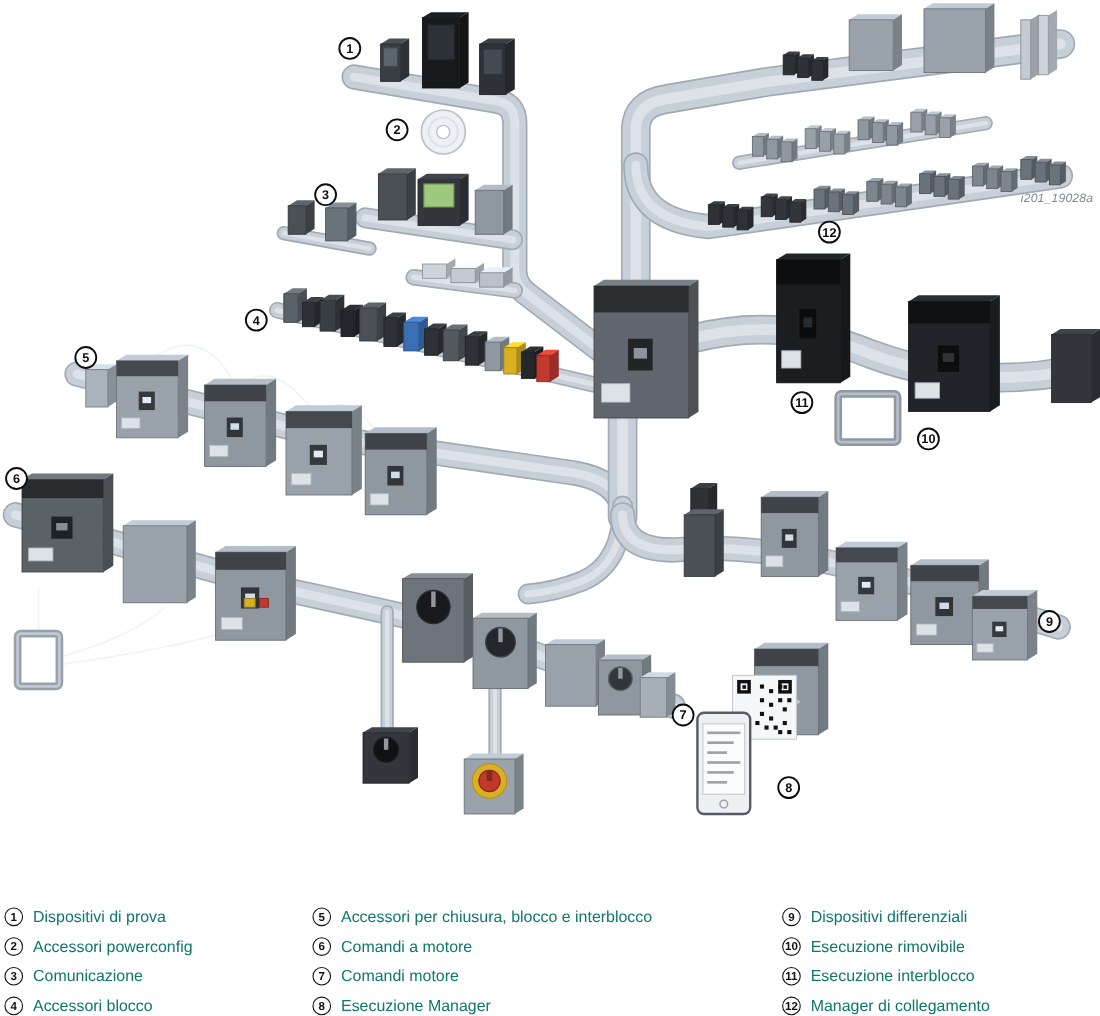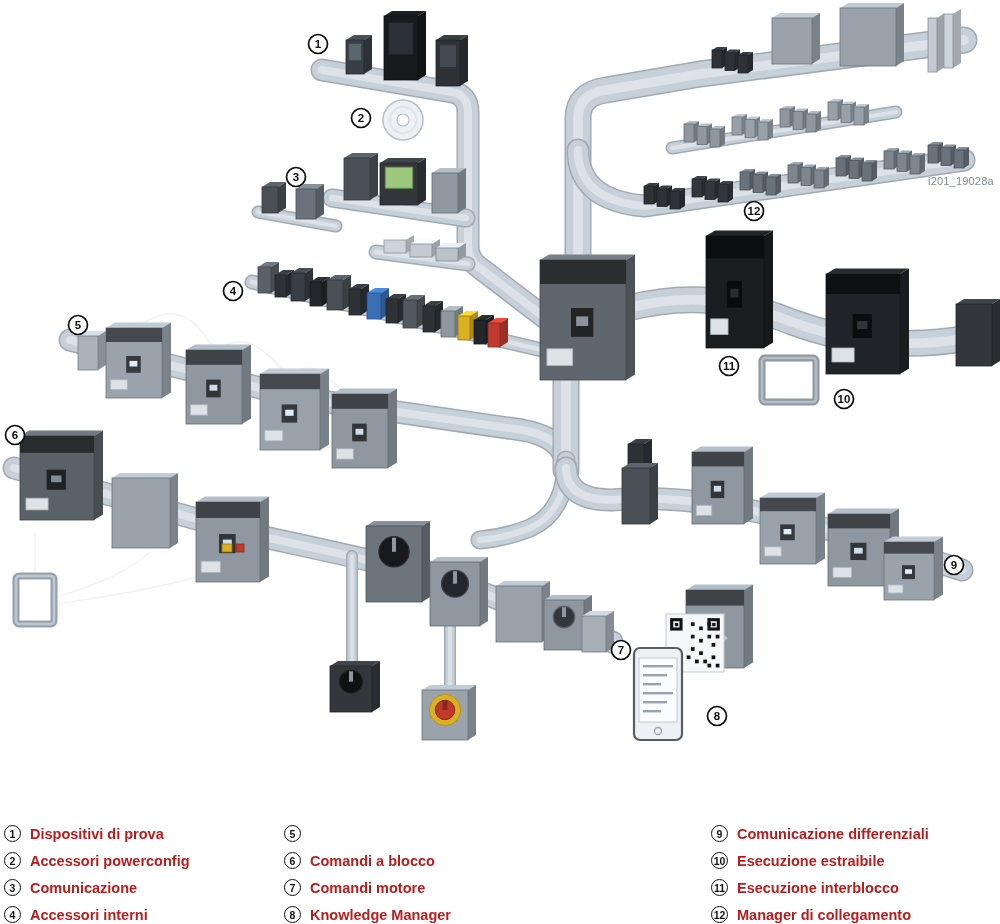--- a/index.html
+++ b/index.html
@@ -1,27 +1,27 @@
 <!DOCTYPE html>
 <html><head>
 <meta charset="utf-8">
 <style>
   html,body{margin:0;padding:0;background:#fff;}
   body{font-family:"Liberation Sans", sans-serif;}
   .page{position:relative;width:1000px;height:924px;background:#ffffff;overflow:hidden;}
   .scene{position:absolute;left:0;top:0;}
   .fig-label{position:absolute;left:928px;top:175px;width:64px;text-align:right;
-    font-size:11px;color:#82888f;letter-spacing:.2px;}
+    font-size:11px;font-style:italic;color:#82888f;letter-spacing:.2px;}
   .legend-col{position:absolute;top:820px;display:flex;flex-direction:column;}
   #col1{left:4px}#col2{left:284px}#col3{left:711px}
   .legend-item{display:flex;align-items:center;height:27px;gap:9px;}
   .lnum{width:17px;height:17px;min-width:17px;box-sizing:border-box;border:1.7px solid #111;
     border-radius:50%;display:flex;align-items:center;justify-content:center;
     font-size:10.5px;font-weight:bold;color:#111;background:#fff;}
-  .llabel{font-size:14.5px;font-weight:bold;color:#b91c1c;white-space:nowrap;}
+  .llabel{font-size:14.5px;font-weight:normal;color:#0f766e;white-space:nowrap;}
   text.cnum{font-size:11.5px;font-weight:bold;fill:#0d0d0d;font-family:"Liberation Sans",sans-serif;}
 </style>
 </head>
 <body>
 
 <div class="page">
 
   <svg id="scene" class="scene" width="1000" height="818" viewBox="0 0 1000 818">
       <path d="M 322 70 L 452 92 Q 468 95 468 112 L 468 246 Q 468 260 480 268 L 548 320" fill="none" stroke-linecap="round" stroke-linejoin="round" stroke="#a0aab4" stroke-width="23"></path>
       <path d="M 322 70 L 452 92 Q 468 95 468 112 L 468 246 Q 468 260 480 268 L 548 320" fill="none" stroke-linecap="round" stroke-linejoin="round" stroke="#c7d0d8" stroke-width="20"></path>
@@ -769,50 +769,51 @@
     <div class="legend-item">
       <span class="lnum">2</span>
       <span class="llabel">Accessori powerconfig</span>
     </div>
     <div class="legend-item">
       <span class="lnum">3</span>
       <span class="llabel">Comunicazione</span>
     </div>
     <div class="legend-item">
       <span class="lnum">4</span>
-      <span class="llabel">Accessori interni</span>
+      <span class="llabel">Accessori blocco</span>
     </div>
   </div>
 
   <div class="legend-col" id="col2">
     <div class="legend-item">
       <span class="lnum">5</span>
+      <span class="llabel">Accessori per chiusura, blocco e interblocco</span>
     </div>
     <div class="legend-item">
       <span class="lnum">6</span>
-      <span class="llabel">Comandi a blocco</span>
+      <span class="llabel">Comandi a motore</span>
     </div>
     <div class="legend-item">
       <span class="lnum">7</span>
       <span class="llabel">Comandi motore</span>
     </div>
     <div class="legend-item">
       <span class="lnum">8</span>
-      <span class="llabel">Knowledge Manager</span>
+      <span class="llabel">Esecuzione Manager</span>
     </div>
   </div>
 
   <div class="legend-col" id="col3">
     <div class="legend-item">
       <span class="lnum">9</span>
-      <span class="llabel">Comunicazione differenziali</span>
+      <span class="llabel">Dispositivi differenziali</span>
     </div>
     <div class="legend-item">
       <span class="lnum">10</span>
-      <span class="llabel">Esecuzione estraibile</span>
+      <span class="llabel">Esecuzione rimovibile</span>
     </div>
     <div class="legend-item">
       <span class="lnum">11</span>
       <span class="llabel">Esecuzione interblocco</span>
     </div>
     <div class="legend-item">
       <span class="lnum">12</span>
       <span class="llabel">Manager di collegamento</span>
     </div>
   </div>

